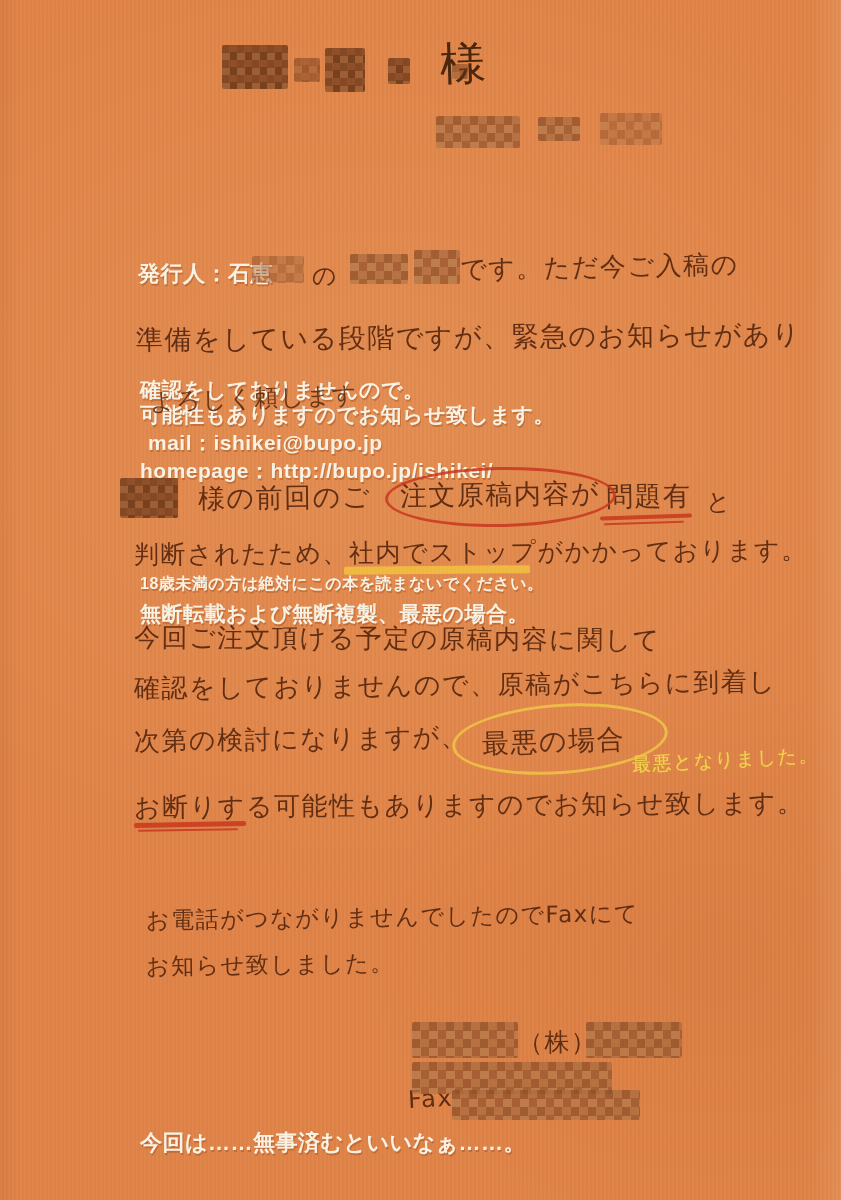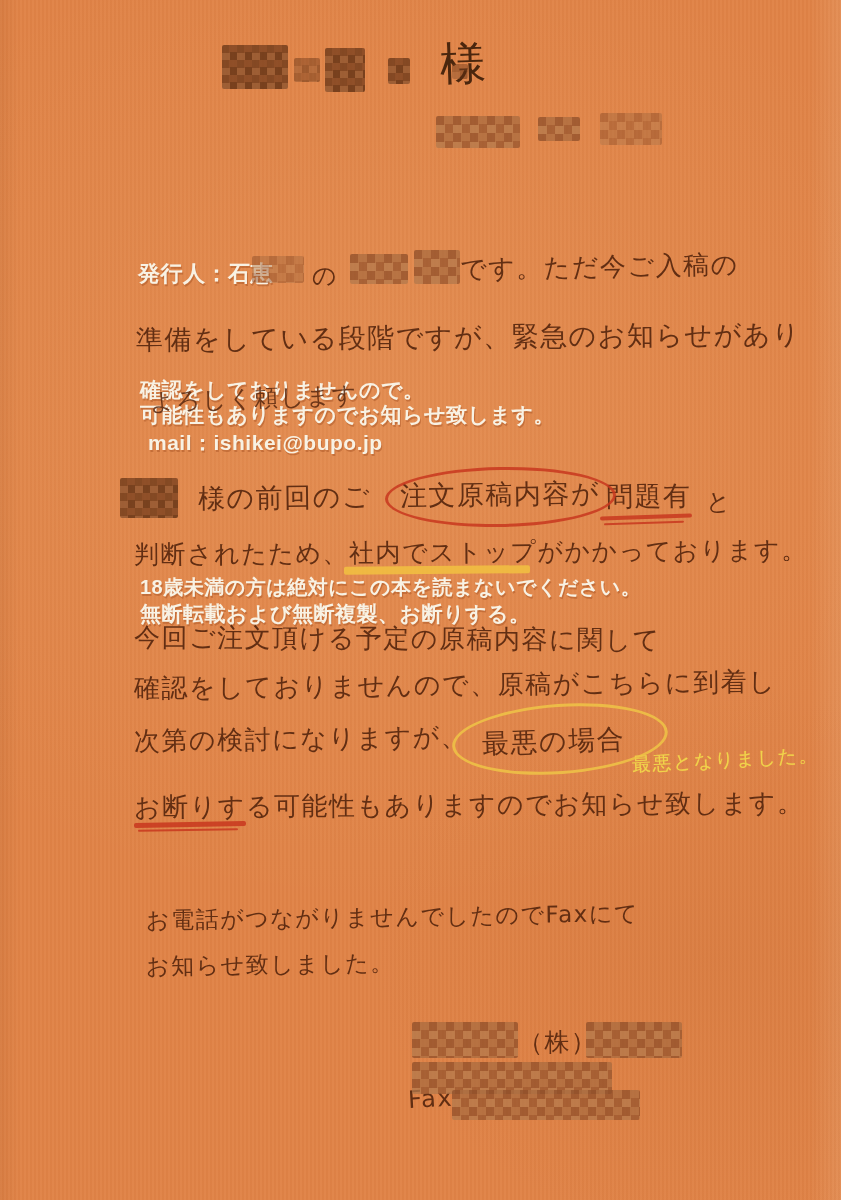--- a/index.html
+++ b/index.html
@@ -67,25 +67,27 @@
 
   <div class="el print" style="left:138px;top:259px;font-size:22px;text-align:right;">発行人：石恵</div>
 
 
   <div class="el print" style="left:140px;top:376px;font-size:21px;">確認をしておりませんので。</div>
 
   <div class="el print" style="left:140px;top:401px;font-size:21px;">可能性もありますのでお知らせ致します。</div>
 
   <div class="el print" style="left:148px;top:429px;font-size:21px;">mail：ishikei@bupo.jp</div>
 
+  <div class="el print" style="left:140px;top:457px;font-size:21px;">homepage：http://bupo.jp/ishikei/</div>
 
-  <div class="el print" style="left:140px;top:574px;font-size:20px;">18歳未満の方は絶対にこの本を読まないでください。</div>
+  <div class="el print" style="left:140px;top:574px;font-size:16px;">18歳未満の方は絶対にこの本を読まないでください。</div>
 
-  <div class="el print" style="left:140px;top:600px;font-size:21px;">無断転載および無断複製、お断りする。</div>
+  <div class="el print" style="left:140px;top:600px;font-size:21px;">無断転載および無断複製、最悪の場合。</div>
 
+  <div class="el print" style="left:140px;top:1128px;font-size:22px;">今回は……無事済むといいなぁ……。</div>
 
   <div class="el hand dark" style="left:440px;top:34px;font-size:46px;transform:rotate(-2deg);">様</div>
 
   <div class="el hand" style="left:312px;top:260px;font-size:24px;">の</div>
 
   <div class="el hand" style="left:460px;top:252px;font-size:26px;transform:rotate(-1deg);">です。ただ今ご入稿の</div>
 
   <div class="el hand" style="left:136px;top:322px;font-size:27px;transform:rotate(-0.5deg);">準備をしている段階ですが、緊急のお知らせがあり</div>
 
   <div class="el hand" style="left:150px;top:386px;font-size:24px;transform:rotate(-2deg);opacity:0.85;">よろしく頼します</div>

